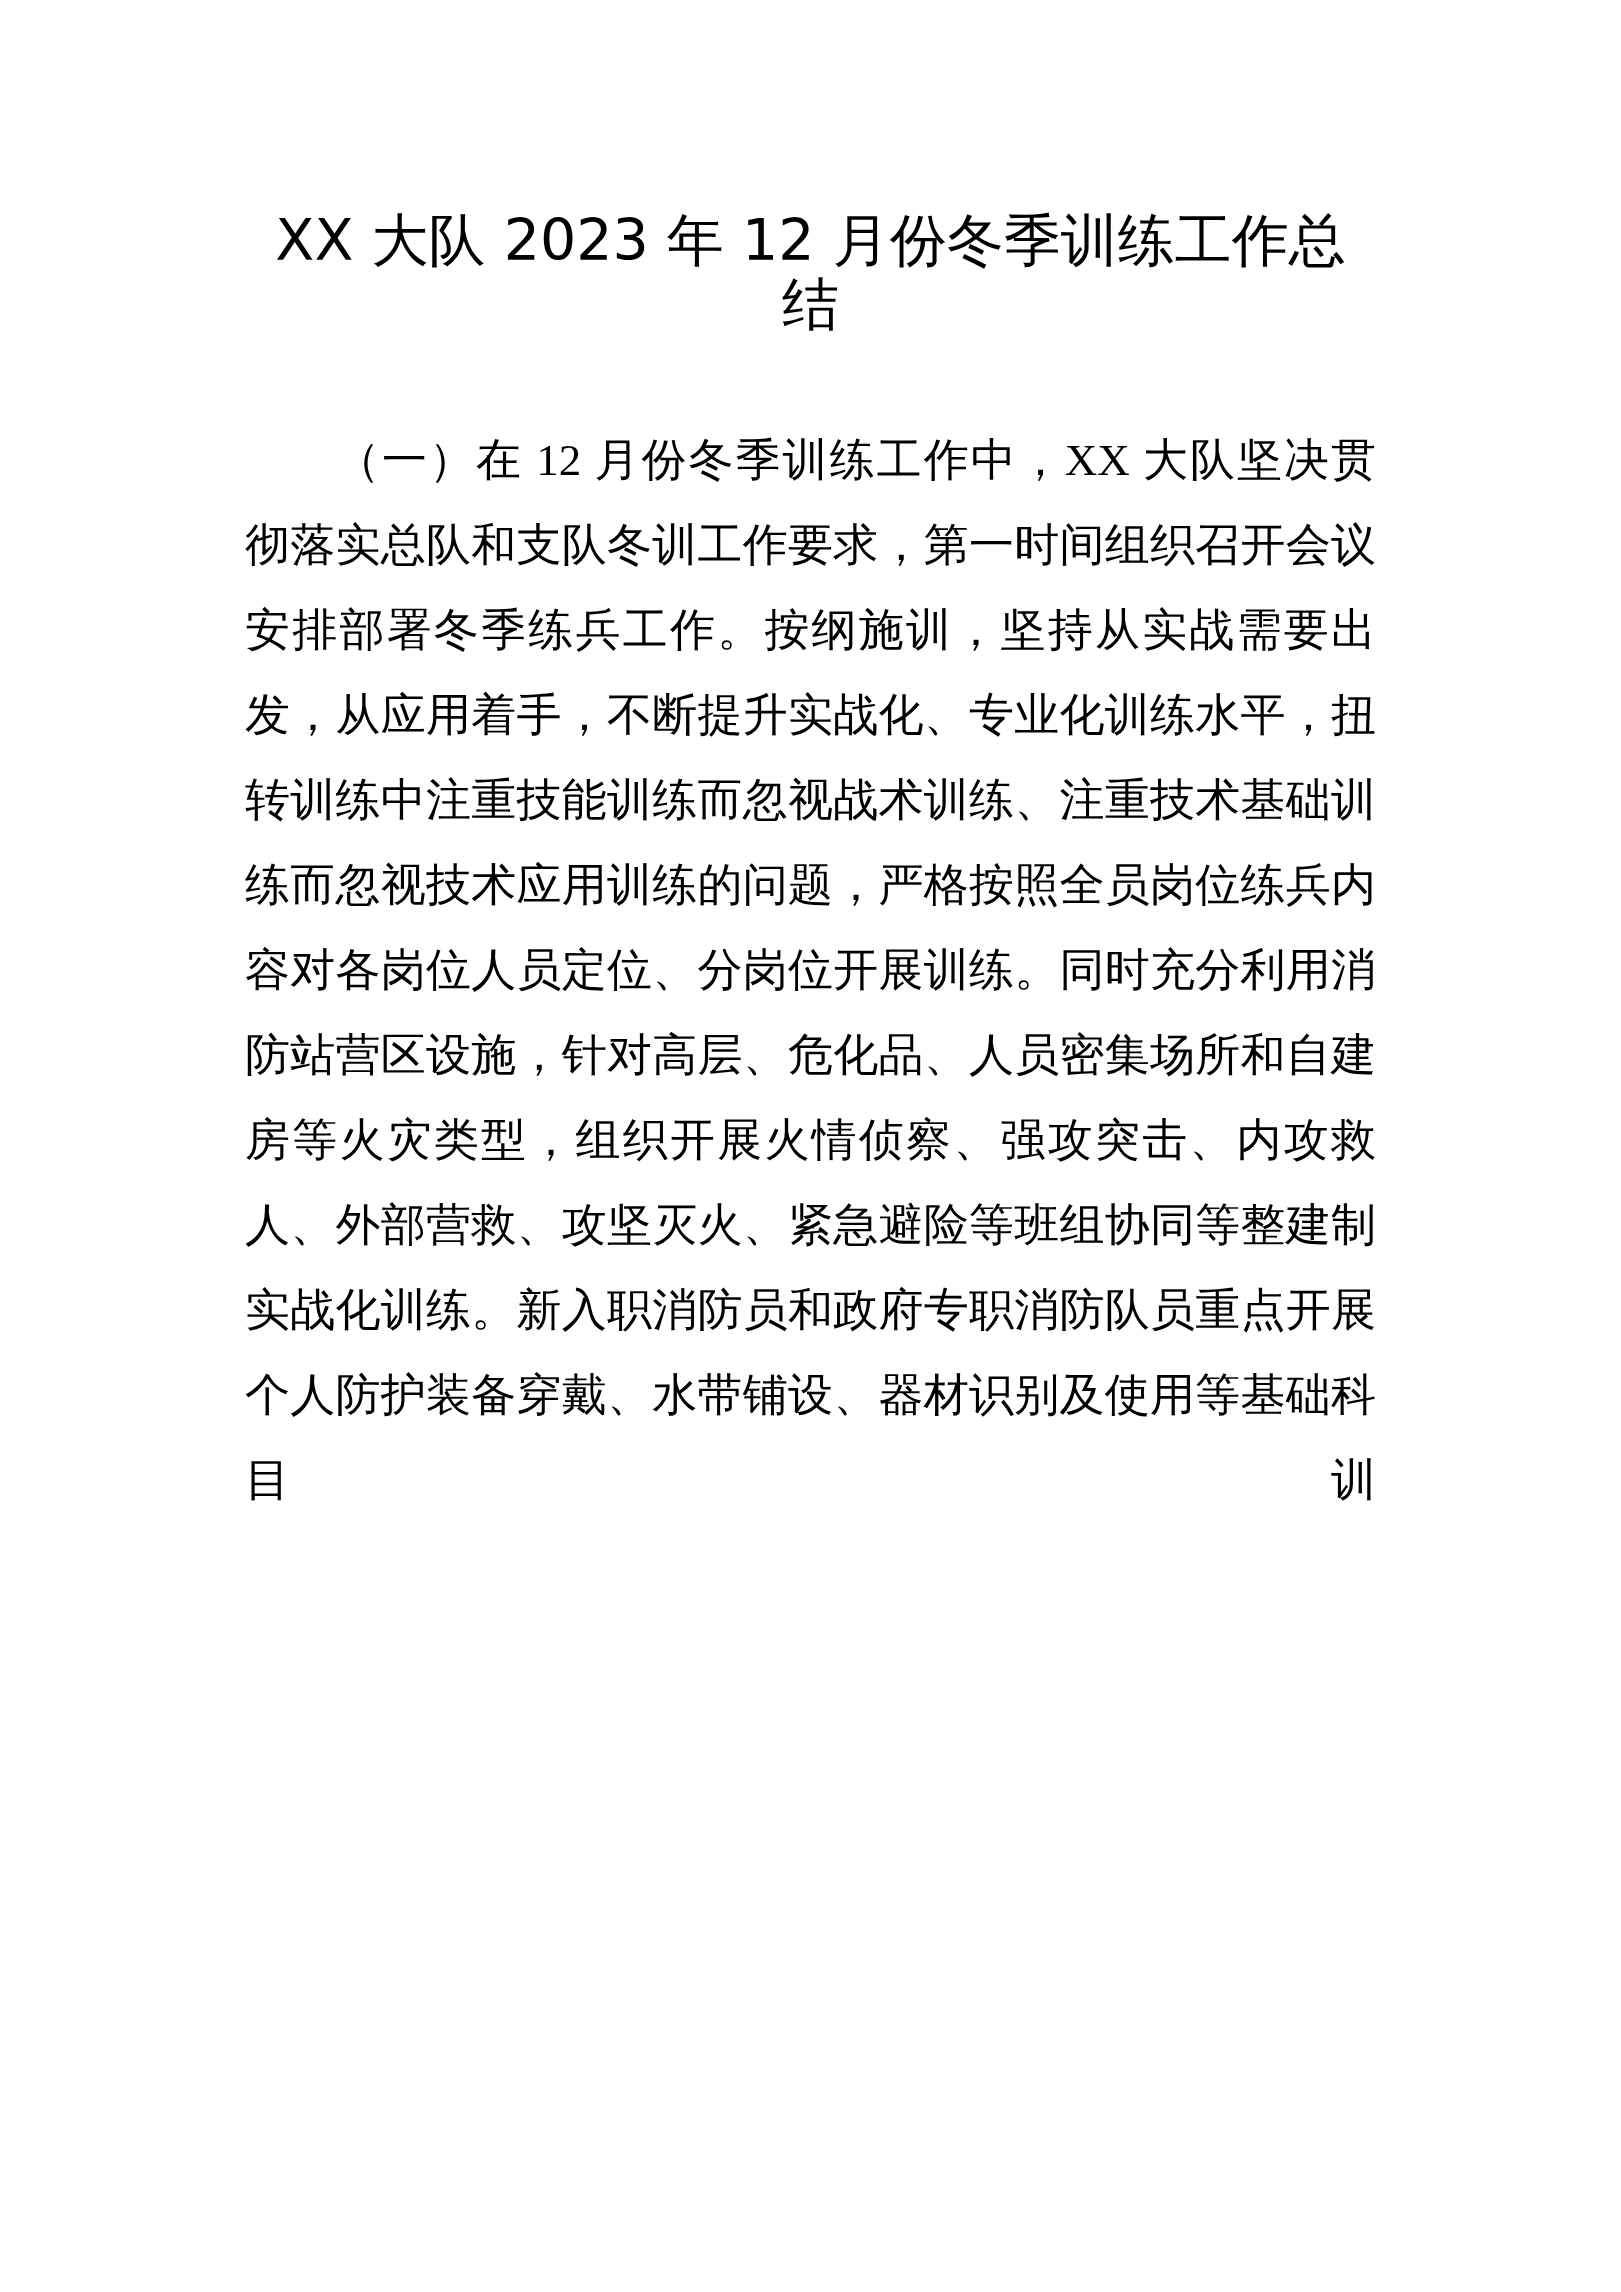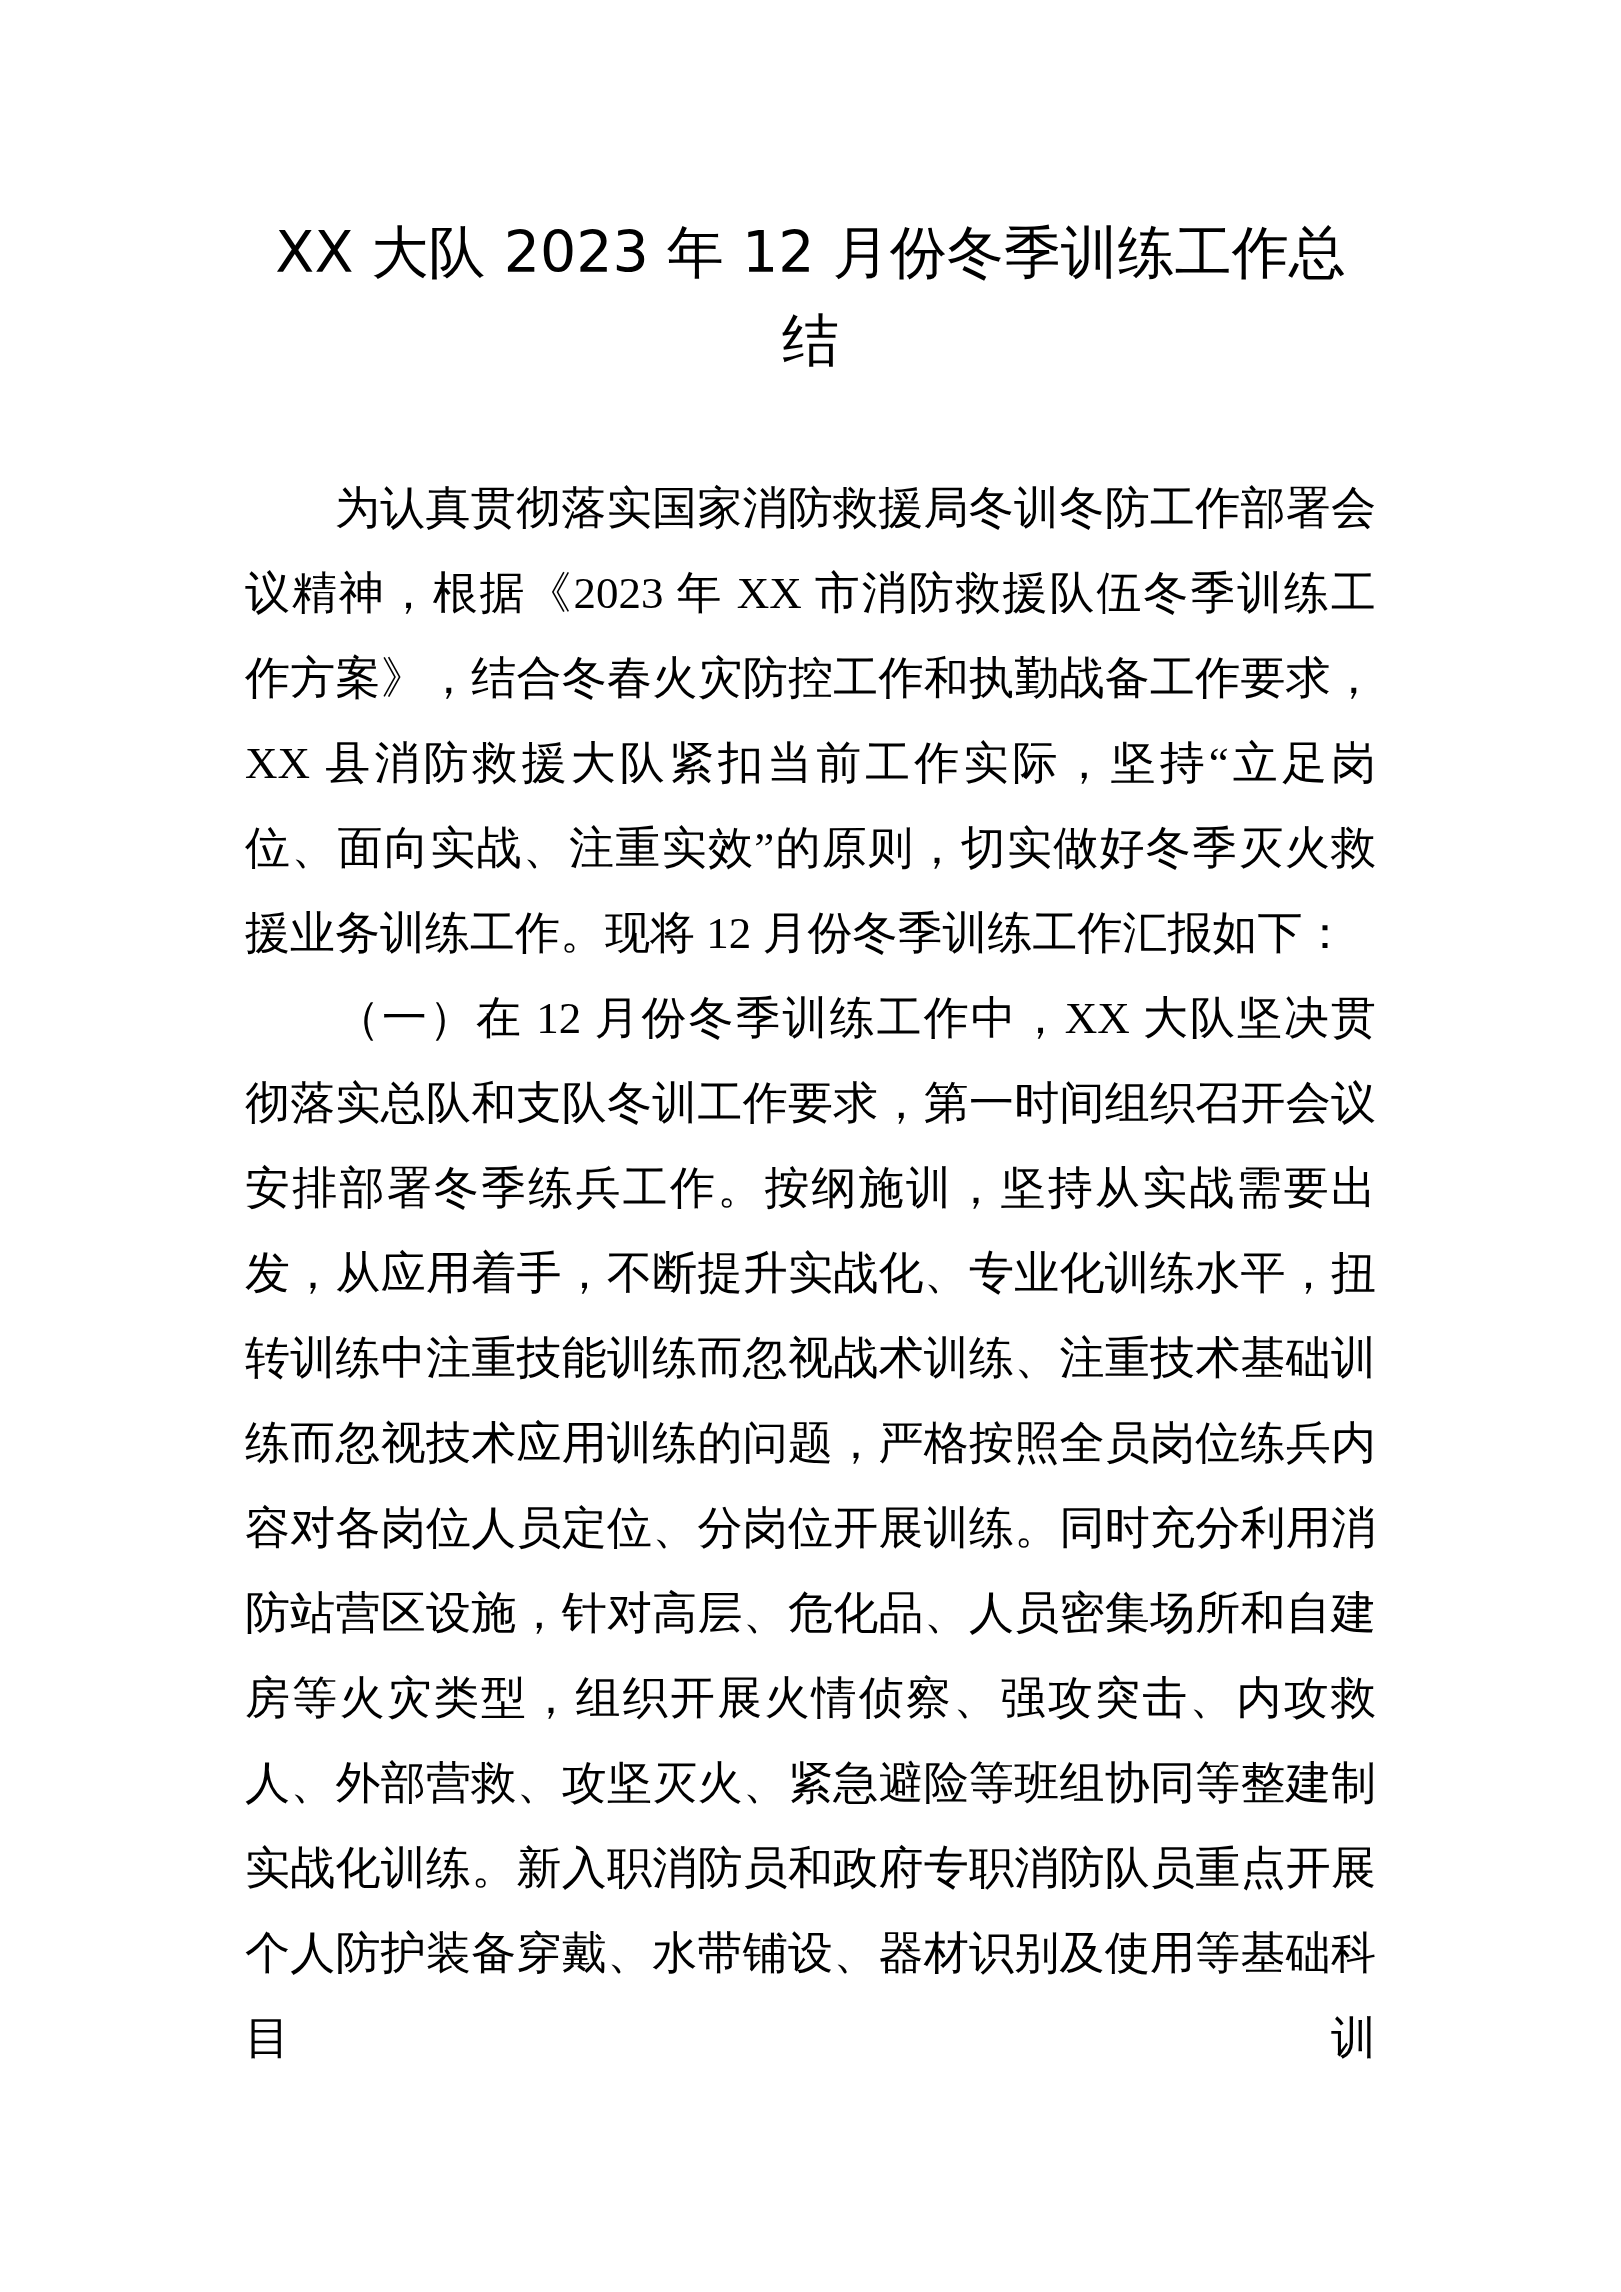--- a/index.html
+++ b/index.html
@@ -12,21 +12,21 @@
     width: 1621px;
     height: 2293px;
     background: #ffffff;
     color: #000000;
     overflow: hidden;
   }
   .title {
     font-family: "DejaVu Sans", "Liberation Sans", sans-serif;
     font-weight: 400;
     font-size: 57px;
-    line-height: 88px;
+    line-height: 64px;
     text-align: center;
     max-width: 1098px;
     margin: 208px auto 0 auto;
   }
   .content {
     width: 1131px;
     margin: 82px auto 0 auto;
   }
   .par {
     font-family: "Liberation Serif", "DejaVu Serif", serif;
@@ -45,19 +45,18 @@
     text-align-last: justify;
   }
 </style>
 </head>
 <body>
 
 <div class="page">
   <h1 class="title">XX 大队 2023 年 12 月份冬季训练工作总结</h1>
 
   <div class="content">
-    <p class="par">为认真贯彻落实国家消防救援局冬训冬防工作部署会议精神，根据《2023 年 XX 市消防救援队伍冬季训练工作方案》，结合冬春火灾防控工作和执勤战备工作要求，XX 县消防救援大队紧扣当前工作实际，坚持“立足岗位、面向实战、注重实效”的原则，切实做好冬季灭火救援业务训练工作。现将 12 月份冬季训练工作汇报如下：</p>
 
 
     <p class="par page-break">（一）在 12 月份冬季训练工作中，XX 大队坚决贯彻落实总队和支队冬训工作要求，第一时间组织召开会议安排部署冬季练兵工作。按纲施训，坚持从实战需要出发，从应用着手，不断提升实战化、专业化训练水平，扭转训练中注重技能训练而忽视战术训练、注重技术基础训练而忽视技术应用训练的问题，严格按照全员岗位练兵内容对各岗位人员定位、分岗位开展训练。同时充分利用消防站营区设施，针对高层、危化品、人员密集场所和自建房等火灾类型，组织开展火情侦察、强攻突击、内攻救人、外部营救、攻坚灭火、紧急避险等班组协同等整建制实战化训练。新入职消防员和政府专职消防队员重点开展个人防护装备穿戴、水带铺设、器材识别及使用等基础科目训</p>
   </div>
 </div>
 
 
 </body></html>

